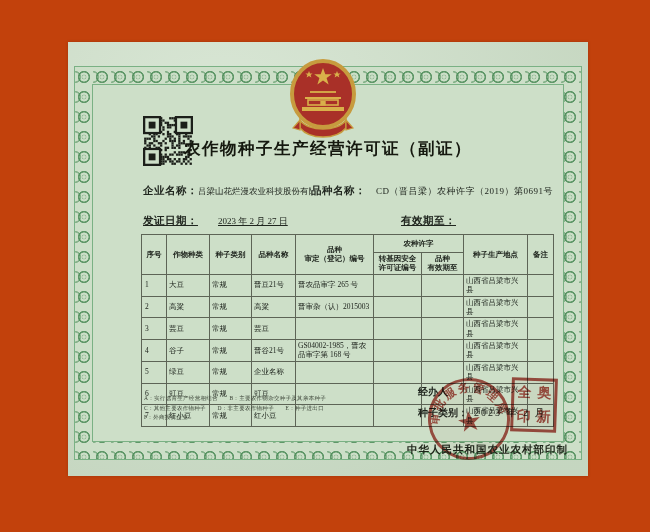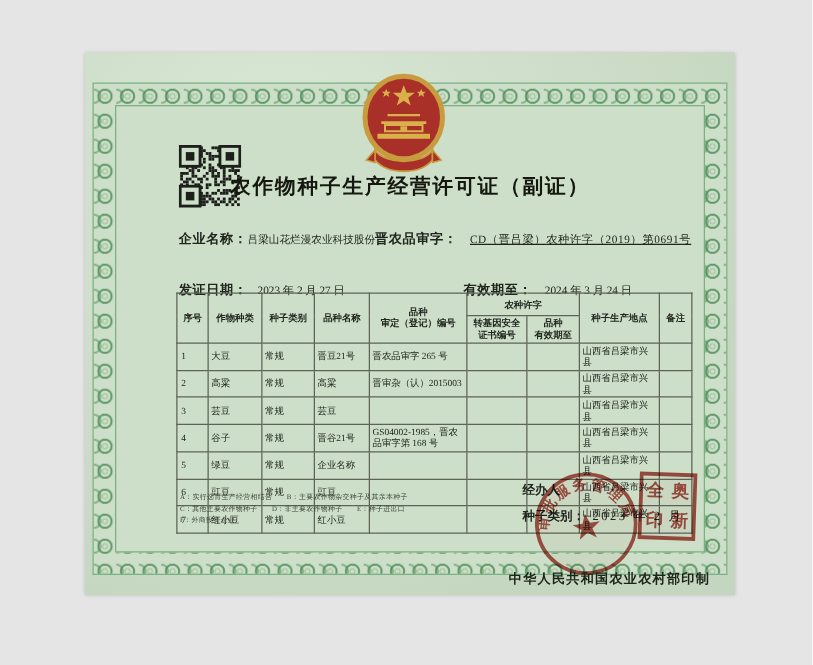--- a/index.html
+++ b/index.html
@@ -1,16 +1,16 @@
 <!DOCTYPE html>
 <html><head>
 <meta charset="utf-8">
 <style>
   html,body{margin:0;padding:0;background:#ffffff;}
-  .page{position:relative;width:650px;height:532px;background:#e5e5e5;overflow:hidden;
+  .page{position:relative;width:650px;height:532px;background:#c2410c;overflow:hidden;
         font-family:"Liberation Serif","DejaVu Serif",serif;color:#20261f;}
   
   .paper{position:absolute;left:68px;top:42px;width:520px;height:434px;
          background:#cddfc8;box-shadow:0 0 3px rgba(0,0,0,.18);}
   .paper::before{content:"";position:absolute;inset:0;
          background:radial-gradient(ellipse at 30% 20%, rgba(255,255,255,.25), rgba(0,0,0,.04) 80%);
          pointer-events:none;}
   
   .frame{position:absolute;left:6px;top:24px;right:6px;bottom:16px;
          border:1px solid #7ab184;background-color:#cddfc8;
@@ -24,25 +24,25 @@
   .qr{position:absolute;left:75px;top:73px;width:50px;height:52px;}
   .qr svg{display:block;}
 
   .emblem{position:absolute;left:220px;top:16px;width:70px;height:86px;}
 
   .title{position:absolute;left:0;right:0;top:96px;text-align:center;margin:0;
          font-size:16.5px;font-weight:700;letter-spacing:1.5px;color:#15180f;}
 
   .fieldrow{position:absolute;left:75px;right:35px;display:flex;align-items:baseline;}
   .row1{top:142px;}
-  .row2{top:183px;}
+  .row2{top:172px;text-decoration:underline;}
   .lbl{font-size:10.5px;font-weight:700;letter-spacing:.5px;white-space:nowrap;}
   .val{font-size:8.5px;white-space:nowrap;}
   .company-val{width:145px;overflow:hidden;}
-  .license-val{font-size:9px;letter-spacing:.5px;text-decoration:underline;}
+  .license-val{font-size:9px;letter-spacing:.5px;}
   .date-val{font-size:9px;width:130px;}
   .spacer2{width:53px;}
 
   table.grid{position:absolute;left:73px;top:192px;width:412px;border-collapse:collapse;
              table-layout:fixed;font-size:7.5px;line-height:1.25;}
   table.grid th,table.grid td{border:1px solid #5d6456;padding:1px 2px;vertical-align:middle;
              overflow:hidden;}
   table.grid th{font-weight:700;text-align:center;white-space:pre-line;height:15px;}
   table.grid td{text-align:left;height:12px;}
   table.grid td:first-child{text-align:left;padding-left:3px;}
@@ -56,21 +56,21 @@
 
   .round-seal{position:absolute;left:358px;top:334px;width:86px;height:86px;
               mix-blend-mode:multiply;opacity:.88;transform:rotate(-8deg);}
   .square-seal{position:absolute;left:443px;top:336px;width:40px;height:48px;
                border:3px solid #ae4038;display:grid;grid-template-columns:1fr 1fr;
                grid-template-rows:1fr 1fr;mix-blend-mode:multiply;opacity:.9;
                transform:rotate(2deg);background:rgba(190,80,70,.06);}
   .square-seal span{display:flex;align-items:center;justify-content:center;
                font-size:14px;font-weight:900;color:#ae4038;font-family:"Liberation Serif",serif;}
 
-  .footer{position:absolute;right:20px;top:414px;font-size:10.5px;font-weight:700;
+  .footer{position:absolute;right:20px;top:401px;font-size:10.5px;font-weight:700;
           letter-spacing:1px;color:#1d2318;}
 </style>
 </head>
 <body>
 
 <div class="page">
   <div class="paper">
 
     <div class="frame"></div>
 
@@ -237,30 +237,29 @@
       <path d="M12,62 C20,74 50,74 58,62 L58,70 C48,82 22,82 12,70 Z" fill="#a93028" stroke="#c79b3e" stroke-width="1.5"></path>
       <path d="M12,62 L5,70 L12,72 Z" fill="#a93028" stroke="#c79b3e" stroke-width="1.2"></path>
       <path d="M58,62 L65,70 L58,72 Z" fill="#a93028" stroke="#c79b3e" stroke-width="1.2"></path>
     </svg>
 
     <h1 class="title">农作物种子生产经营许可证（副证）</h1>
 
     <div class="fieldrow row1">
       <span class="lbl">企业名称：</span>
       <span class="val company-val">吕梁山花烂漫农业科技股份有限公司</span>
-      <span class="lbl">晋农品审字：</span>
+      <span class="lbl">品种名称：</span>
       <span class="val license-val" style="margin-left:10px;">CD（晋吕梁）农种许字（2019）第0691号</span>
     </div>
 
     <div class="fieldrow row2">
       <span class="lbl">发证日期：</span>
-      <span class="val date-val" style="margin-left:8px;">2023 年 2 月 27 日</span>
+      <span class="val date-val" style="margin-left:20px;">2023 年 2 月 27 日</span>
       <span class="spacer2"></span>
       <span class="lbl">有效期至：</span>
-      <span class="val date-val" style="margin-left:10px;">2024 年 3 月 24 日</span>
     </div>
 
     <table class="grid">
       <colgroup>
         <col style="width:25px">
           <col style="width:43px">
           <col style="width:42px">
         <col style="width:44px">
           <col style="width:78px">
           <col style="width:48px">
@@ -275,21 +274,21 @@
           <th rowspan="2">种子类别</th>
           <th rowspan="2">品种名称</th>
           <th rowspan="2">品种
 审定（登记）编号</th>
           <th colspan="2">农种许字</th>
           <th rowspan="2">种子生产地点</th>
           <th rowspan="2">备注</th>
         </tr>
         <tr>
           <th>转基因安全
-证书编号</th>
+许可证编号</th>
           <th>品种
 有效期至</th>
         </tr>
       </thead>
       <tbody>
           <tr>
             <td>1</td>
             <td>大豆</td>
             <td>常规</td>
             <td>晋豆21号</td>

